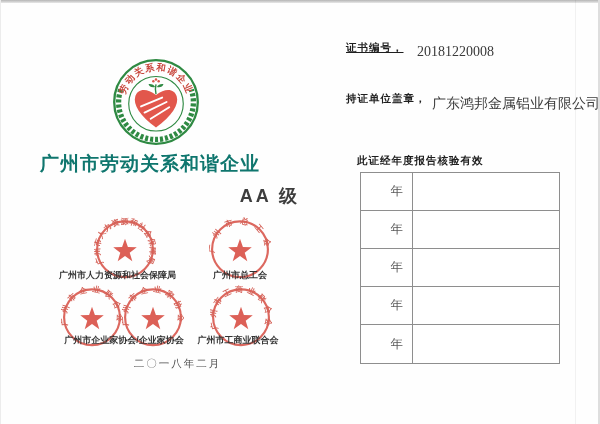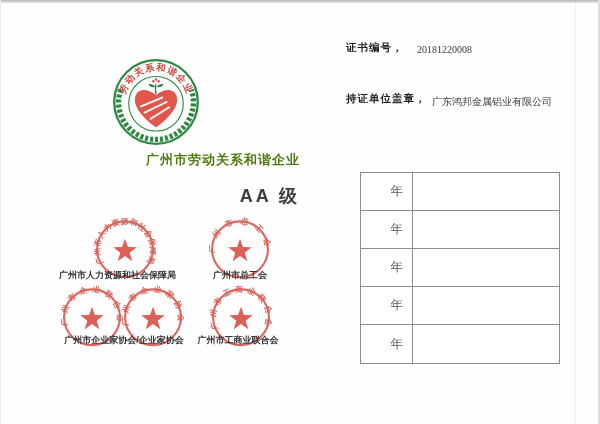--- a/index.html
+++ b/index.html
@@ -22,22 +22,22 @@
   .emblem .inner-ring{stroke:#2f8a43;fill:none;stroke-width:1.3;}
   .emblem .arc-text{fill:#c8463c;font-size:10.5px;font-weight:bold;letter-spacing:1.5px;
     font-family:"Liberation Sans",sans-serif;}
   .emblem .heart{fill:#e2574c;}
   .emblem .shake{stroke:#ffffff;stroke-width:2.2;fill:none;stroke-linecap:round;}
   .emblem .stem{stroke:#2f8a43;stroke-width:1.6;fill:none;}
   .emblem .leaf{fill:#2f8a43;}
   .emblem .bud{fill:#d8544a;}
 
   
-  .title1{left:40px;top:151px;width:260px;text-align:right;font-size:13px;font-weight:bold;
-    letter-spacing:1px;color:#4d7c0f;}
+  .title1{left:40px;top:151px;width:260px;text-align:left;font-size:19px;font-weight:bold;
+    letter-spacing:1px;color:#0f766e;}
   .title2{left:40px;top:184px;width:260px;text-align:right;font-size:18px;font-weight:bold;
     letter-spacing:3px;color:#3d3d3d;}
 
   
   .stamp{width:62px;height:62px;opacity:0.88;}
   .stamp .stamp-ring{stroke:#d8544a;stroke-width:3.5;fill:none;}
   .stamp .stamp-star{fill:#d84b40;}
   .stamp .stamp-text{fill:#cf4c41;font-size:12.5px;font-weight:bold;
     font-family:"Liberation Sans",sans-serif;}
   .sp13{letter-spacing:1px;}
@@ -49,22 +49,22 @@
   .lblA{left:45px;top:269px;width:145px;}
   .lblB{left:199px;top:269px;width:82px;}
   .lblCD{left:43px;top:334px;width:162px;}
   .lblE{left:196px;top:334px;width:84px;}
 
   .issue-date{left:95px;top:357px;width:165px;text-align:center;font-size:10.5px;
     letter-spacing:2px;color:#4a4a4a;}
 
   
   .field-label{font-size:10.5px;font-weight:bold;letter-spacing:1px;color:#1f1f1f;white-space:nowrap;}
-  .field-value{font-family:"Liberation Serif",serif;font-size:10px;color:#3a3a3a;white-space:nowrap;}
-  .cert-no-label{left:346px;top:41px;}
+  .field-value{font-family:"Liberation Serif",serif;font-size:14px;color:#3a3a3a;white-space:nowrap;}
+  .cert-no-label{left:346px;top:41px;text-decoration:underline;}
   .cert-no-value{left:417px;top:44px;}
   .holder-label{left:346px;top:92px;}
   .holder-value{left:432px;top:95px;}
   .verify-heading{left:357px;top:154px;}
 
   .verify-table{left:360px;top:172px;width:200px;height:192px;border:1px solid #8e8e8e;
     display:grid;grid-template-columns:52px 1fr;grid-auto-rows:1fr;box-sizing:border-box;
     background:#fff;}
   .vt-year{border-right:1px solid #8e8e8e;border-bottom:1px solid #8e8e8e;
     display:flex;align-items:center;justify-content:flex-end;padding-right:9px;
@@ -133,27 +133,29 @@
     <circle class="stamp-ring" cx="50" cy="52" r="45"></circle>
     <polygon class="stamp-star" points="50,35 54.7,48.5 69,48.8 57.6,57.5 61.8,71.2 50,63 38.2,71.2 42.4,57.5 31,48.8 45.3,48.5"></polygon>
     <text class="stamp-text sp9" text-anchor="middle"><textPath href="#stamp-arc" startOffset="50%">广州市工商业联合会</textPath></text>
   </svg>
 
   <div class="abs issuer-label lblA">广州市人力资源和社会保障局</div>
   <div class="abs issuer-label lblB">广州市总工会</div>
   <div class="abs issuer-label lblCD">广州市企业家协会/企业家协会</div>
   <div class="abs issuer-label lblE">广州市工商业联合会</div>
 
+  <div class="abs issue-date">二〇一八年二月</div>
 
   <div class="abs field-label cert-no-label">证书编号，</div>
   <div class="abs field-value cert-no-value">20181220008</div>
 
   <div class="abs field-label holder-label">持证单位盖章，</div>
   <div class="abs field-value holder-value">广东鸿邦金属铝业有限公司</div>
 
+  <div class="abs field-label verify-heading">此证经年度报告核验有效</div>
 
   <div class="abs verify-table">
     <div class="vt-year">年</div>
     <div class="vt-blank"></div>
     <div class="vt-year">年</div>
     <div class="vt-blank"></div>
     <div class="vt-year">年</div>
     <div class="vt-blank"></div>
     <div class="vt-year">年</div>
     <div class="vt-blank"></div>

